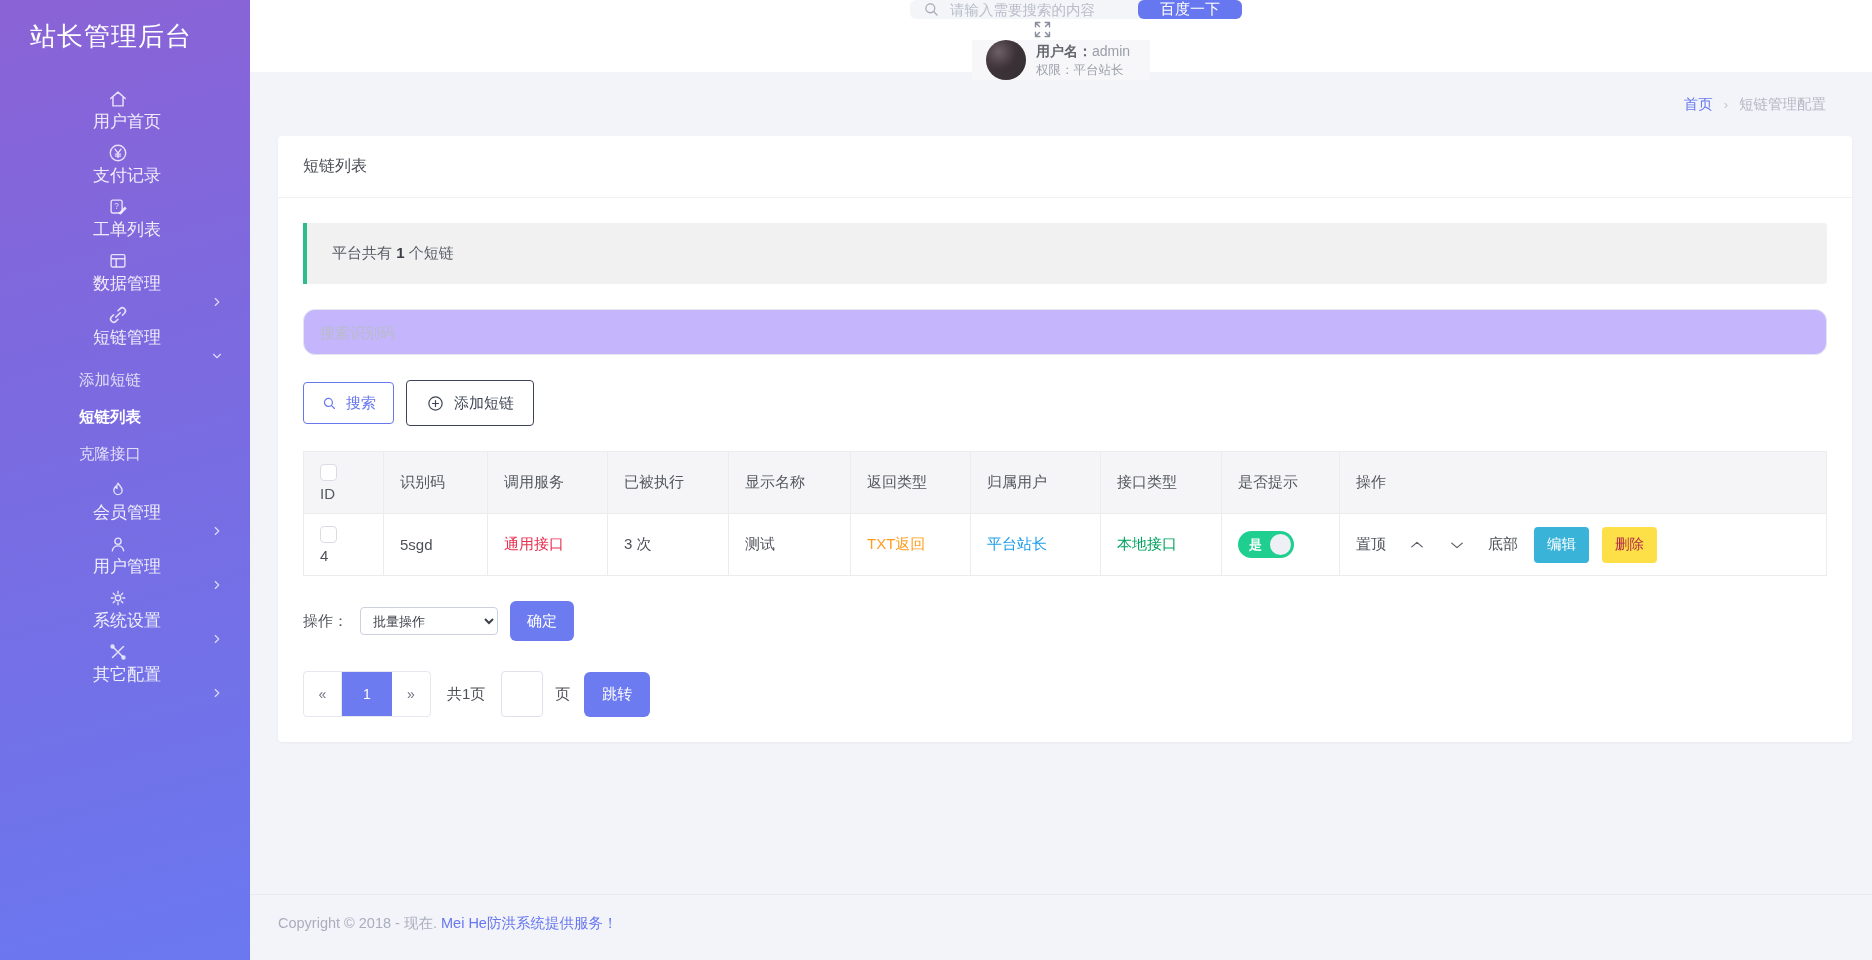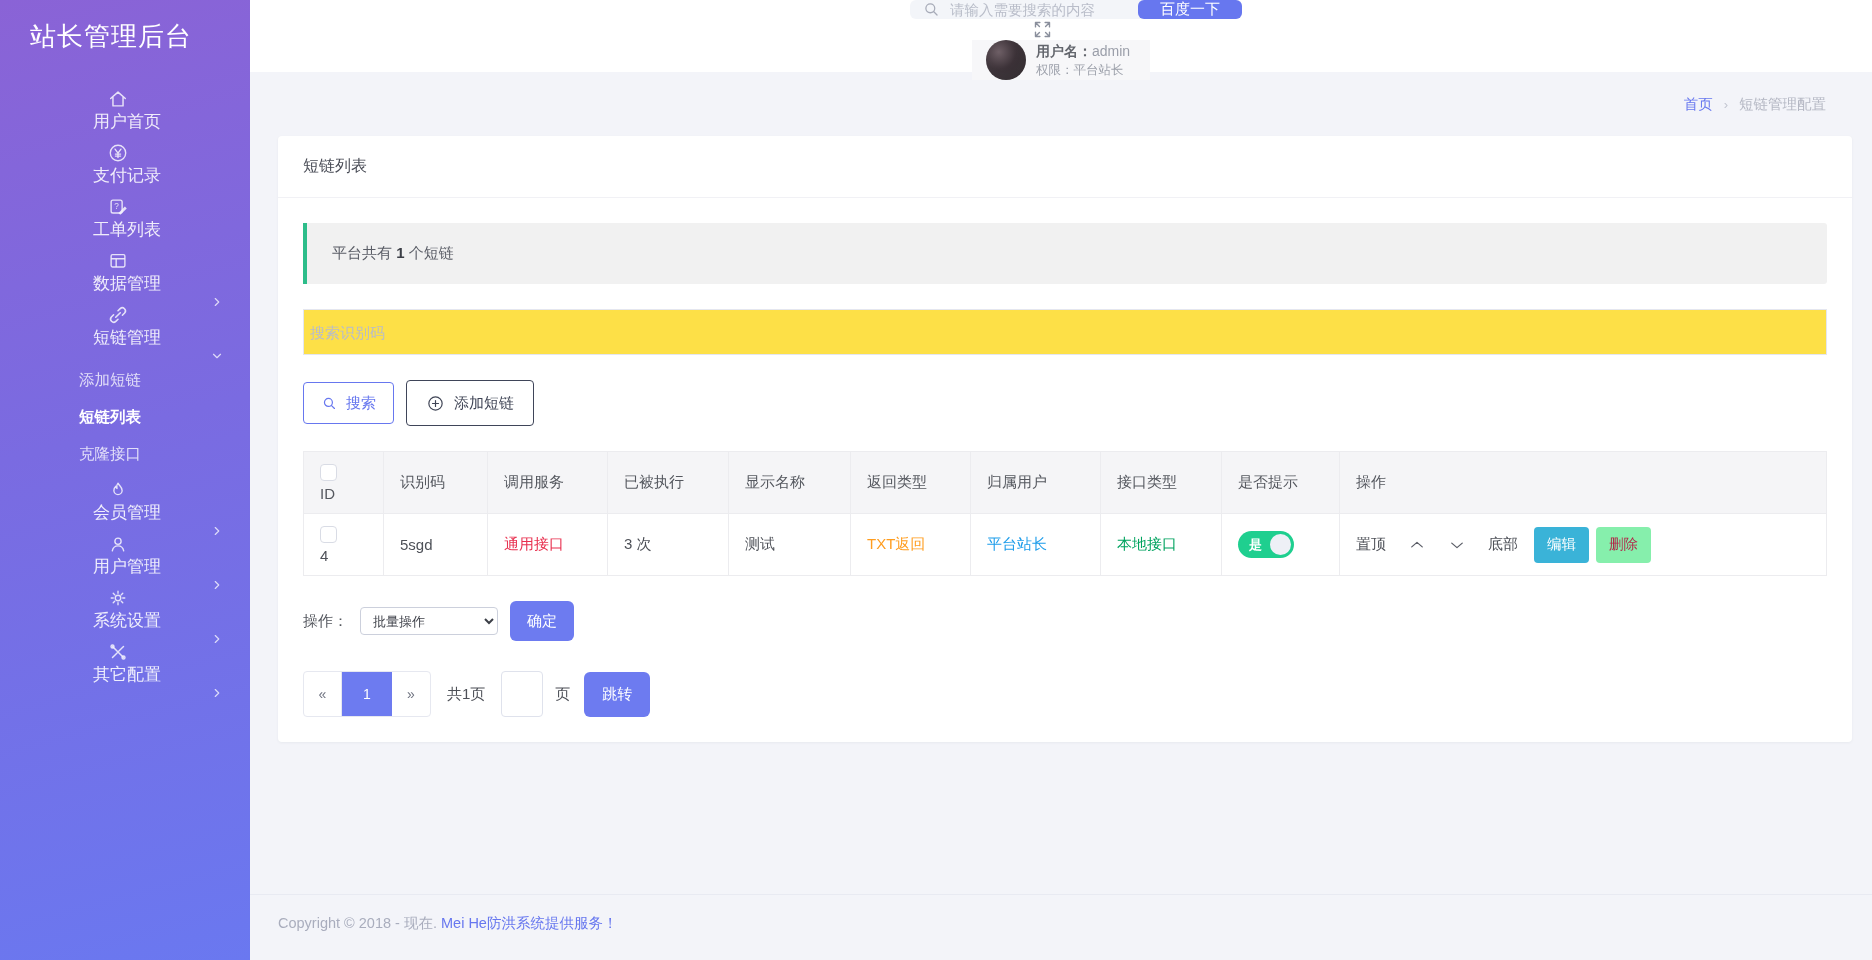--- a/index.html
+++ b/index.html
@@ -58,22 +58,22 @@
   .card { background:#fff; border-radius:4px; margin:0 20px 0 28px;
     box-shadow:0 1px 3px rgba(25,30,60,.05); flex:none; }
   .card-header { padding:20px 25px; font-size:16px; color:#484b55;
     border-bottom:1px solid #f1f1f5; }
   .card-body { padding:25px; }
 
   .alert { background:#f1f1f1; border-left:4px solid #2dbd8a; border-radius:0 3px 3px 0;
     padding:21px 25px; color:#5a5d66; font-size:15px; margin-bottom:25px; }
   .alert b { color:#3c3f47; }
 
-  .code-search { width:100%; height:46px; border:1px solid #e4e6ef; border-radius:0;
-    padding:0 6px; font-size:15px; color:#555; outline:none; margin-bottom:25px; background:#fde047; }
+  .code-search { width:100%; height:46px; border:1px solid #e4e6ef; border-radius:12px;
+    padding:0 16px; font-size:15px; color:#555; outline:none; margin-bottom:25px; background:#c4b5fd; }
   .code-search::placeholder { color:#b8bcc8; }
 
   .btn-row { display:flex; align-items:center; gap:12px; margin-bottom:25px; }
   .btn-search { display:inline-flex; align-items:center; gap:8px; border:1px solid #6777ef;
     color:#6777ef; background:#fff; border-radius:4px; padding:0 17px; height:42px;
     font-size:15px; cursor:pointer; }
   .btn-add { display:inline-flex; align-items:center; gap:9px; border:1px solid #3f4559;
     color:#3f4455; background:#fff; border-radius:4px; padding:0 19px; height:46px;
     font-size:15px; cursor:pointer; }
 
@@ -89,24 +89,24 @@
 
   .toggle { width:56px; height:27px; background:#1fcf8f; border-radius:14px;
     display:flex; align-items:center; position:relative; cursor:pointer; }
   .toggle .tlab { color:#fff; font-size:13px; font-weight:bold; margin-left:11px; }
   .toggle .knob { position:absolute; right:3px; top:3px; width:21px; height:21px;
     background:#eef0f6; border-radius:50%; }
 
   .actions { display:flex; align-items:center; gap:22px; }
   .act-link { color:#4e5158; cursor:pointer; }
   .act-chev { color:#5a5d66; cursor:pointer; }
-  .act-btns { display:flex; gap:7px; margin-left:-6px; }
+  .act-btns { display:flex; gap:13px; margin-left:-6px; }
   .btn-edit { background:#3ab3d8; color:#fff; border:none; border-radius:4px;
     padding:0 13px; height:36px; font-size:14.5px; cursor:pointer; }
-  .btn-del { background:#86efac; color:#b2284a; border:none; border-radius:4px;
+  .btn-del { background:#fde047; color:#b2284a; border:none; border-radius:4px;
     padding:0 13px; height:36px; font-size:14.5px; cursor:pointer; }
 
   .bulk-row { display:flex; align-items:center; margin-top:25px; font-size:15px; color:#55585f; }
   select.bulk { margin-left:12px; width:138px; height:28px; border:1px solid #ccd0dc;
     border-radius:4px; color:#3c3f47; font-size:13px; padding:0 8px; background:#fff; cursor:pointer; }
   .btn-confirm { margin-left:12px; background:#6d7bf0; color:#fff; border:none;
     border-radius:6px; height:40px; padding:0 17px; font-size:15px; cursor:pointer; }
 
   .pager-row { display:flex; align-items:center; margin-top:30px; }
   .pager { display:flex; border:1px solid #e6e8f0; border-radius:4px; overflow:hidden; background:#fff; }

